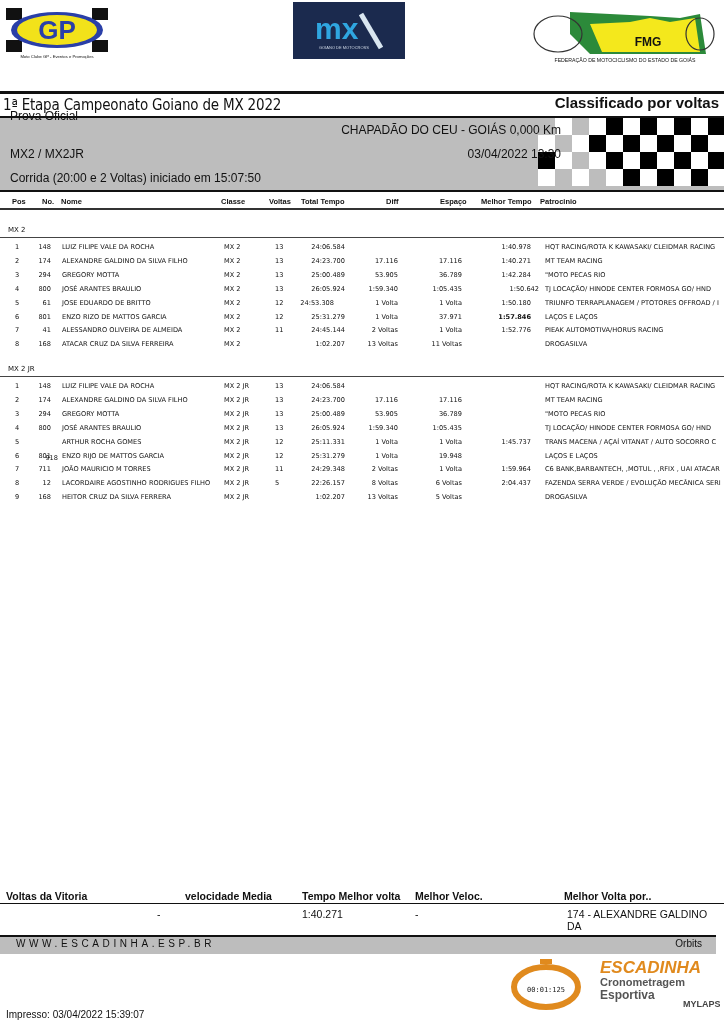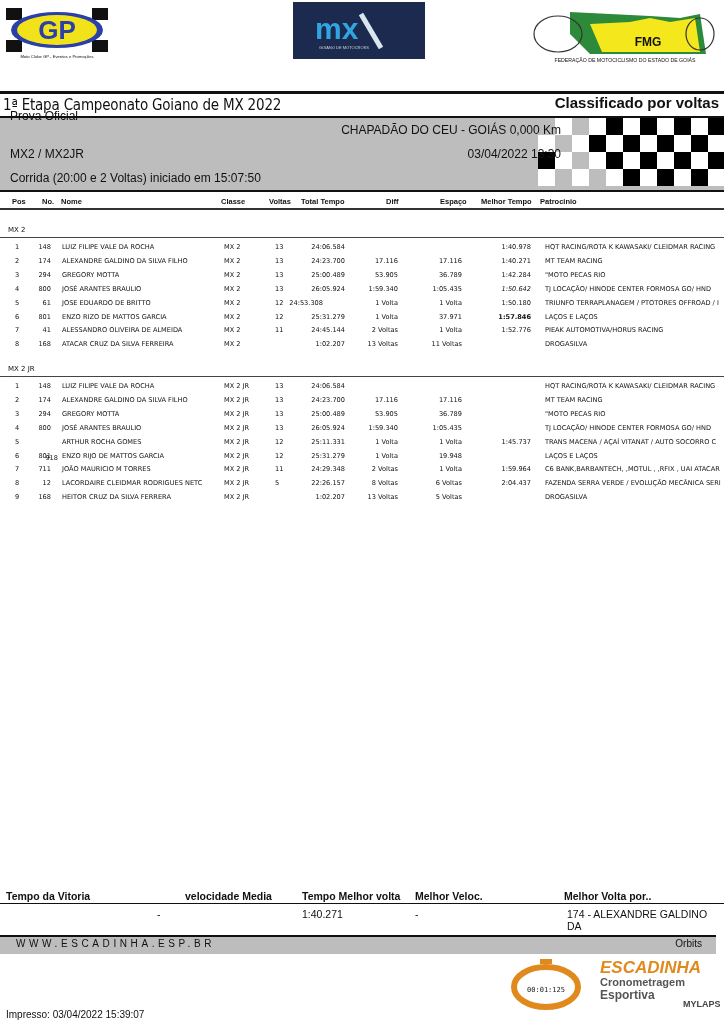--- a/index.html
+++ b/index.html
@@ -1,20 +1,20 @@
 <!DOCTYPE html>
 <html><head>
 <meta charset="utf-8">
 <style>
   html,body{margin:0;padding:0;background:#fff;}
   body{width:724px;height:1024px;position:relative;overflow:hidden;font-family:"DejaVu Sans",sans-serif;color:#111;}
   .abs{position:absolute;}
   
   .logo-gp{left:6px;top:8px;width:102px;height:52px;}
-  .logo-mx{left:293px;top:2px;width:132px;height:57px;background:#1b2a4e;}
+  .logo-mx{left:293px;top:2px;width:112px;height:57px;background:#1b2a4e;}
   .logo-fmg{left:530px;top:4px;width:190px;height:60px;}
   
   .title-bar{left:0;top:91px;width:724px;height:3px;background:#111;}
   .title{left:3px;top:96px;font-size:15px;font-family:"DejaVu Sans Condensed","DejaVu Sans",sans-serif;letter-spacing:-0.2px;}
   .title-right{right:5px;top:94px;font-size:15px;font-weight:bold;font-family:"Liberation Sans",sans-serif;}
   .info-box{left:0;top:116px;width:724px;height:72px;background:#bdbdbd;border-top:2px solid #111;border-bottom:2px solid #111;}
   .info-text{font-size:12px;font-family:"Liberation Sans",sans-serif;}
   .flag{left:548px;top:118px;width:176px;height:68px;}
   .flag div{position:absolute;width:17px;height:17px;}
   
@@ -177,30 +177,30 @@
     </div>
     <div class="row" style="top: 281.7px;">
       <span style="left: 15px;">4</span>
       <span style="right: 673px;">800</span>
       <span style="left: 62px;">JOSÉ ARANTES BRAULIO</span>
       <span style="left: 224px;">MX 2</span>
       <span style="left: 275px;">13</span>
       <span style="right: 379px;">26:05.924</span>
       <span style="right: 326px;">1:59.340</span>
       <span style="right: 262px;">1:05.435</span>
-      <span style="right: 193px; font-style: italic;">1:50.642</span>
+      <span style="right: 185px;">1:50.642</span>
       <span style="left: 545px;">TJ LOCAÇÃO/ HINODE CENTER FORMOSA GO/ HND</span>
     </div>
     <div class="row" style="top: 295.6px;">
       <span style="left: 15px;">5</span>
       <span style="right: 673px;">61</span>
       <span style="left: 62px;">JOSE EDUARDO DE BRITTO</span>
       <span style="left: 224px;">MX 2</span>
       <span style="left: 275px;">12</span>
-      <span style="right: 401px; margin-left: 14px;">24:53.308</span>
+      <span style="right: 390px; margin-left: 14px;">24:53.308</span>
       <span style="right: 326px;">1 Volta</span>
       <span style="right: 262px;">1 Volta</span>
       <span style="right: 193px;">1:50.180</span>
       <span style="left: 545px;">TRIUNFO TERRAPLANAGEM / PTOTORES OFFROAD / I</span>
     </div>
     <div class="row" style="top: 309.5px;">
       <span style="left: 15px;">6</span>
       <span style="right: 673px;">801</span>
       <span style="left: 62px;">ENZO RIZO DE MATTOS GARCIA</span>
       <span style="left: 224px;">MX 2</span>
@@ -317,21 +317,21 @@
       <span style="left: 275px;">11</span>
       <span style="right: 379px;">24:29.348</span>
       <span style="right: 326px;">2 Voltas</span>
       <span style="right: 262px;">1 Volta</span>
       <span style="right: 193px;">1:59.964</span>
       <span style="left: 545px;">C6 BANK,BARBANTECH, ,MOTUL , ,RFIX , UAI ATACAR</span>
     </div>
     <div class="row" style="top: 476.3px;">
       <span style="left: 15px;">8</span>
       <span style="right: 673px;">12</span>
-      <span style="left: 62px;">LACORDAIRE CLEIDMAR RODRIGUES NETC</span>
+      <span style="left: 62px;">LACORDAIRE AGOSTINHO RODRIGUES FILHO</span>
       <span style="left: 224px;">MX 2 JR</span>
       <span style="left: 275px;">5</span>
       <span style="right: 379px;">22:26.157</span>
       <span style="right: 326px;">8 Voltas</span>
       <span style="right: 262px;">6 Voltas</span>
       <span style="right: 193px;">2:04.437</span>
       <span style="left: 545px;">FAZENDA SERRA VERDE / EVOLUÇÃO MECÂNICA SERI</span>
     </div>
     <div class="row" style="top: 490.2px;">
       <span style="left: 15px;">9</span>
@@ -341,21 +341,21 @@
       <span style="left: 275px;"></span>
       <span style="right: 379px;">1:02.207</span>
       <span style="right: 326px;">13 Voltas</span>
       <span style="right: 262px;">5 Voltas</span>
       <span style="right: 193px;"></span>
       <span style="left: 545px;">DROGASILVA</span>
     </div>
   </div>
 
 <div id="summary">
-    <div class="abs f-label" style="left: 6px;">Tempo da Vitoria</div>
+    <div class="abs f-label" style="left: 6px;">Voltas da Vitoria</div>
     <div class="abs f-val" style="left: 6px;"></div>
     <div class="abs f-label" style="left: 157px; margin-left: 28px;">velocidade Media</div>
     <div class="abs f-val" style="left: 157px;">-</div>
     <div class="abs f-label" style="left: 302px;">Tempo Melhor volta</div>
     <div class="abs f-val" style="left: 302px;">1:40.271</div>
     <div class="abs f-label" style="left: 415px;">Melhor Veloc.</div>
     <div class="abs f-val" style="left: 415px;">-</div>
     <div class="abs f-label" style="left: 564px;">Melhor Volta por..</div>
     <div class="abs f-val" style="left: 567px;">174 - ALEXANDRE GALDINO DA</div>
   </div>

